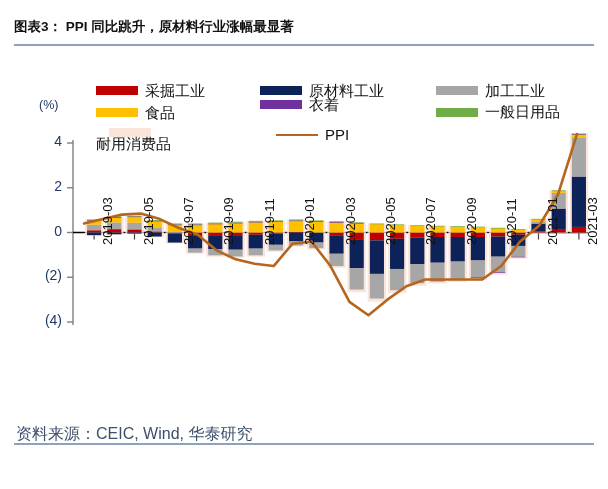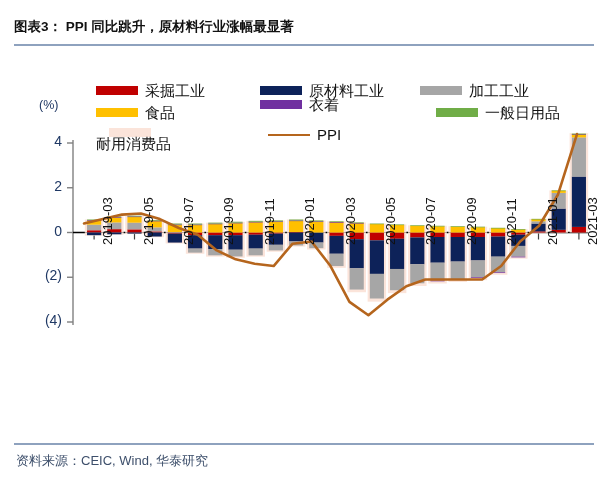--- a/index.html
+++ b/index.html
@@ -20,21 +20,21 @@
     position:absolute;left:14px;top:44px;width:580px;height:2px;
     background:#8ea2be;
   }
 
   
   .footer-rule{
     position:absolute;left:14px;top:443px;width:580px;height:2px;
     background:#8ea2be;
   }
   .footer-text{
-    position:absolute;left:16px;top:452px;font-size:13px;color:#3d4f6b;
+    position:absolute;left:16px;top:424px;font-size:16px;color:#3d4f6b;
     white-space:nowrap;
   }
 
   
   .legend{position:absolute;left:96px;top:84px;width:498px;height:66px;}
   .legend-item{position:absolute;display:flex;align-items:center;white-space:nowrap;}
   .legend-swatch{width:42px;height:9px;display:inline-block;margin-right:7px;}
   .legend-line{width:42px;height:0;border-top:2.5px solid #b5651d;display:inline-block;margin-right:7px;}
   .legend-label{font-size:15px;color:#111;line-height:13px;}
 
@@ -61,43 +61,43 @@
 
   <div class="legend">
     <div class="legend-item" style="left:0px;top:0px;">
       <span class="legend-swatch" style="background:#c00000"></span>
       <span class="legend-label">采掘工业</span>
     </div>
     <div class="legend-item" style="left:164px;top:0px;">
       <span class="legend-swatch" style="background:#0d2259"></span>
       <span class="legend-label">原材料工业</span>
     </div>
-    <div class="legend-item" style="left:324px;top:0px;">
+    <div class="legend-item" style="left:340px;top:0px;">
       <span class="legend-swatch" style="background:#a6a6a6"></span>
       <span class="legend-label">加工工业</span>
     </div>
 
     <div class="legend-item" style="left:0px;top:22px;text-align:center;">
       <span class="legend-swatch" style="background:#ffc000"></span>
       <span class="legend-label">食品</span>
     </div>
     <div class="legend-item" style="left:164px;top:14px;">
       <span class="legend-swatch" style="background:#7030a0"></span>
       <span class="legend-label">衣着</span>
     </div>
-    <div class="legend-item" style="left:340px;top:22px;">
+    <div class="legend-item" style="left:340px;top:22px;font-family:Liberation Serif, serif;">
       <span class="legend-swatch" style="background:#70ad47"></span>
       <span class="legend-label">一般日用品</span>
     </div>
 
     <div class="legend-item" style="left:0px;top:44px;flex-direction:column;">
       <span class="legend-swatch" style="background:#fbe4da"></span>
       <span class="legend-label">耐用消费品</span>
     </div>
-    <div class="legend-item" style="left:172px;top:44px;">
+    <div class="legend-item" style="left:180px;top:44px;">
       <span class="legend-line"></span>
       <span class="legend-label">PPI</span>
     </div>
   </div>
 
   <div class="axis-unit">(%)</div>
 
   <div class="plot">
     <svg class="canvas" width="608" height="489">
       <g id="g-axis">

